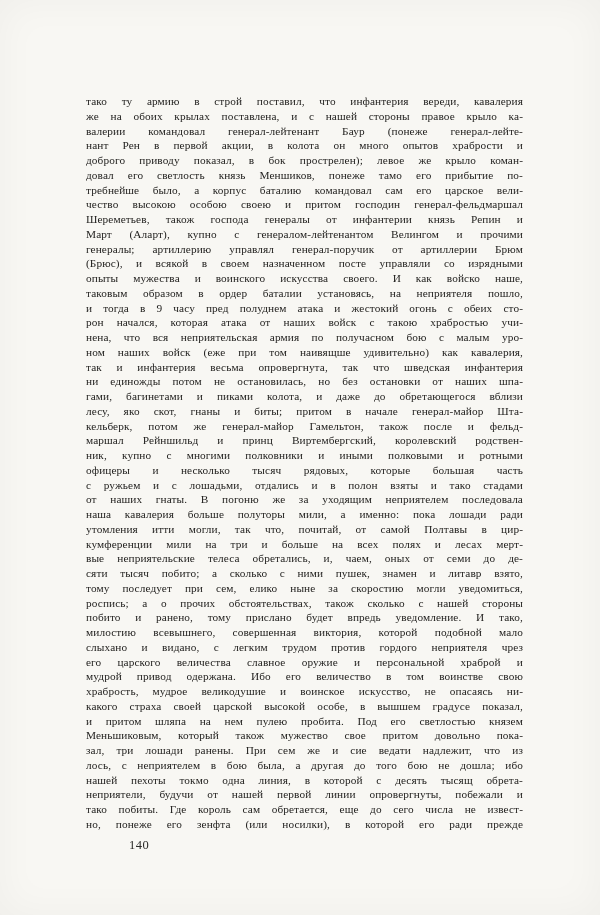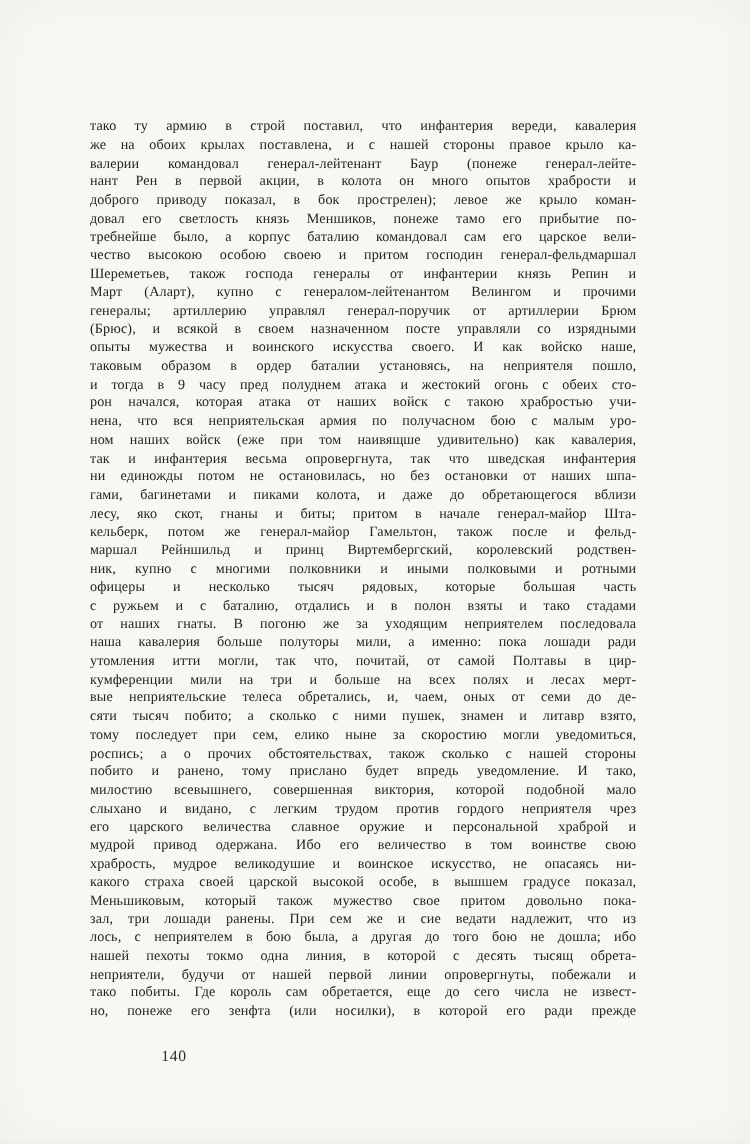--- a/index.html
+++ b/index.html
@@ -13,21 +13,21 @@
     height: 915px;
     margin: 0 auto;
     background: #f8f7f3;
     box-shadow: inset 0 0 40px rgba(0,0,0,0.04);
     overflow: hidden;
     font-family: "Liberation Serif", "DejaVu Serif", serif;
     color: #242321;
   }
   .text-block {
     position: absolute;
-    left: 72px;
+    left: 86px;
     top: 94px;
     width: 437px;
   }
   .line {
     font-size: 11.3px;
     line-height: 14.75px;
     text-align: justify;
     text-align-last: justify;
     white-space: nowrap;
     letter-spacing: 0.1px;
@@ -72,36 +72,37 @@
       <div class="line">нена, что вся неприятельская армия по получасном бою с малым уро-</div>
       <div class="line">ном наших войск (еже при том наивящше удивительно) как кавалерия,</div>
       <div class="line">так и инфантерия весьма опровергнута, так что шведская инфантерия</div>
       <div class="line">ни единожды потом не остановилась, но без остановки от наших шпа-</div>
       <div class="line">гами, багинетами и пиками колота, и даже до обретающегося вблизи</div>
       <div class="line">лесу, яко скот, гнаны и биты; притом в начале генерал-майор Шта-</div>
       <div class="line">кельберк, потом же генерал-майор Гамельтон, також после и фельд-</div>
       <div class="line">маршал Рейншильд и принц Виртембергский, королевский родствен-</div>
       <div class="line">ник, купно с многими полковники и иными полковыми и ротными</div>
       <div class="line">офицеры и несколько тысяч рядовых, которые большая часть</div>
-      <div class="line">с ружьем и с баталию, отдались и в полон взяты и тако стадами</div>
+      <div class="line">с ружьем и с лошадьми, отдались и в полон взяты и тако стадами</div>
       <div class="line">от наших гнаты. В погоню же за уходящим неприятелем последовала</div>
       <div class="line">наша кавалерия больше полуторы мили, а именно: пока лошади ради</div>
       <div class="line">утомления итти могли, так что, почитай, от самой Полтавы в цир-</div>
       <div class="line">кумференции мили на три и больше на всех полях и лесах мерт-</div>
       <div class="line">вые неприятельские телеса обретались, и, чаем, оных от семи до де-</div>
       <div class="line">сяти тысяч побито; а сколько с ними пушек, знамен и литавр взято,</div>
       <div class="line">тому последует при сем, елико ныне за скоростию могли уведомиться,</div>
       <div class="line">роспись; а о прочих обстоятельствах, також сколько с нашей стороны</div>
       <div class="line">побито и ранено, тому прислано будет впредь уведомление. И тако,</div>
       <div class="line">милостию всевышнего, совершенная виктория, которой подобной мало</div>
       <div class="line">слыхано и видано, с легким трудом против гордого неприятеля чрез</div>
       <div class="line">его царского величества славное оружие и персональной храброй и</div>
       <div class="line">мудрой привод одержана. Ибо его величество в том воинстве свою</div>
       <div class="line">храбрость, мудрое великодушие и воинское искусство, не опасаясь ни-</div>
       <div class="line">какого страха своей царской высокой особе, в вышшем градусе показал,</div>
+      <div class="line">и притом шляпа на нем пулею пробита. Под его светлостью князем</div>
       <div class="line">Меньшиковым, который також мужество свое притом довольно пока-</div>
       <div class="line">зал, три лошади ранены. При сем же и сие ведати надлежит, что из</div>
       <div class="line">лось, с неприятелем в бою была, а другая до того бою не дошла; ибо</div>
       <div class="line">нашей пехоты токмо одна линия, в которой с десять тысящ обрета-</div>
       <div class="line">неприятели, будучи от нашей первой линии опровергнуты, побежали и</div>
       <div class="line">тако побиты. Где король сам обретается, еще до сего числа не извест-</div>
       <div class="line">но, понеже его зенфта (или носилки), в которой его ради прежде</div>
     </div>
   <div class="page-number">140</div>
 </div>

